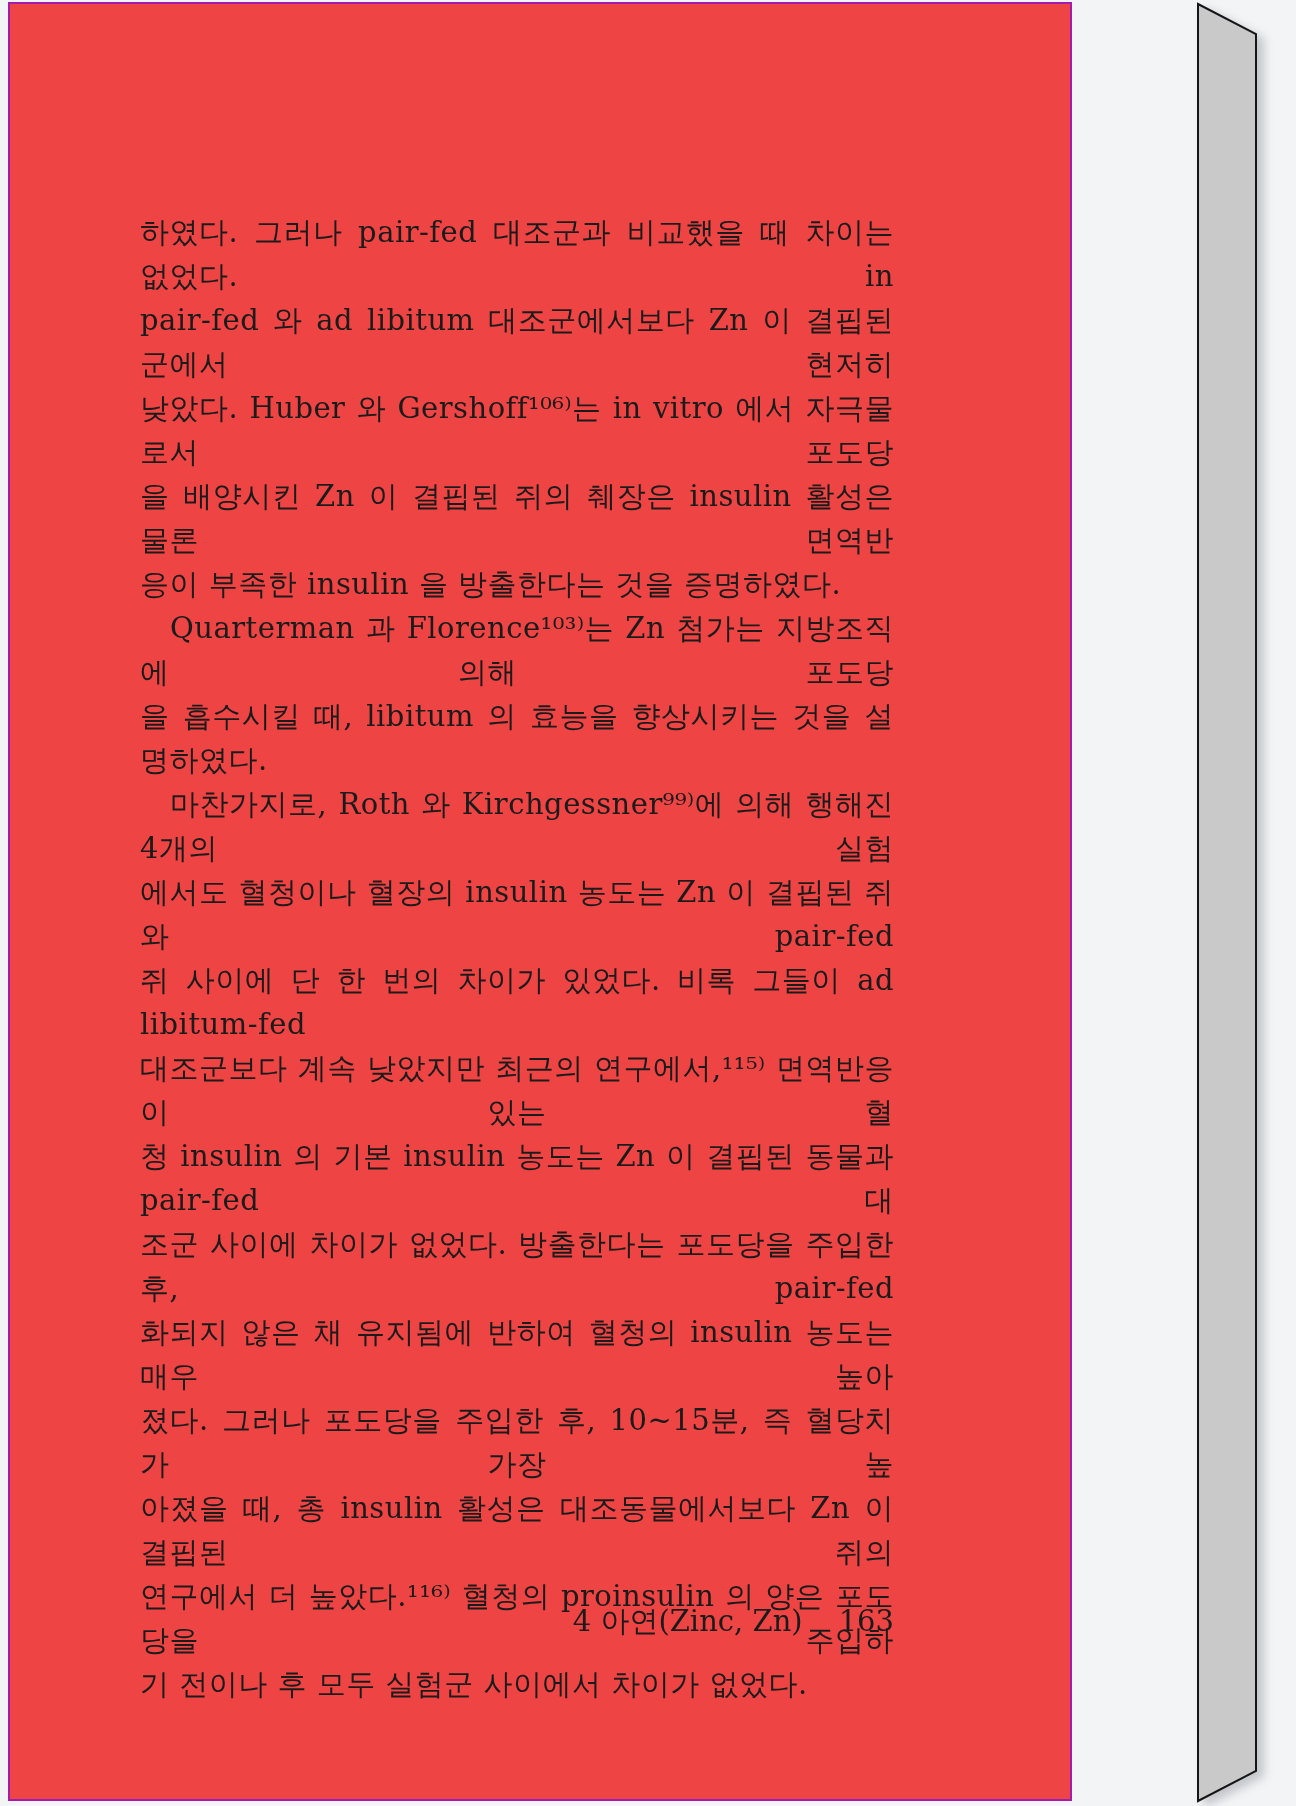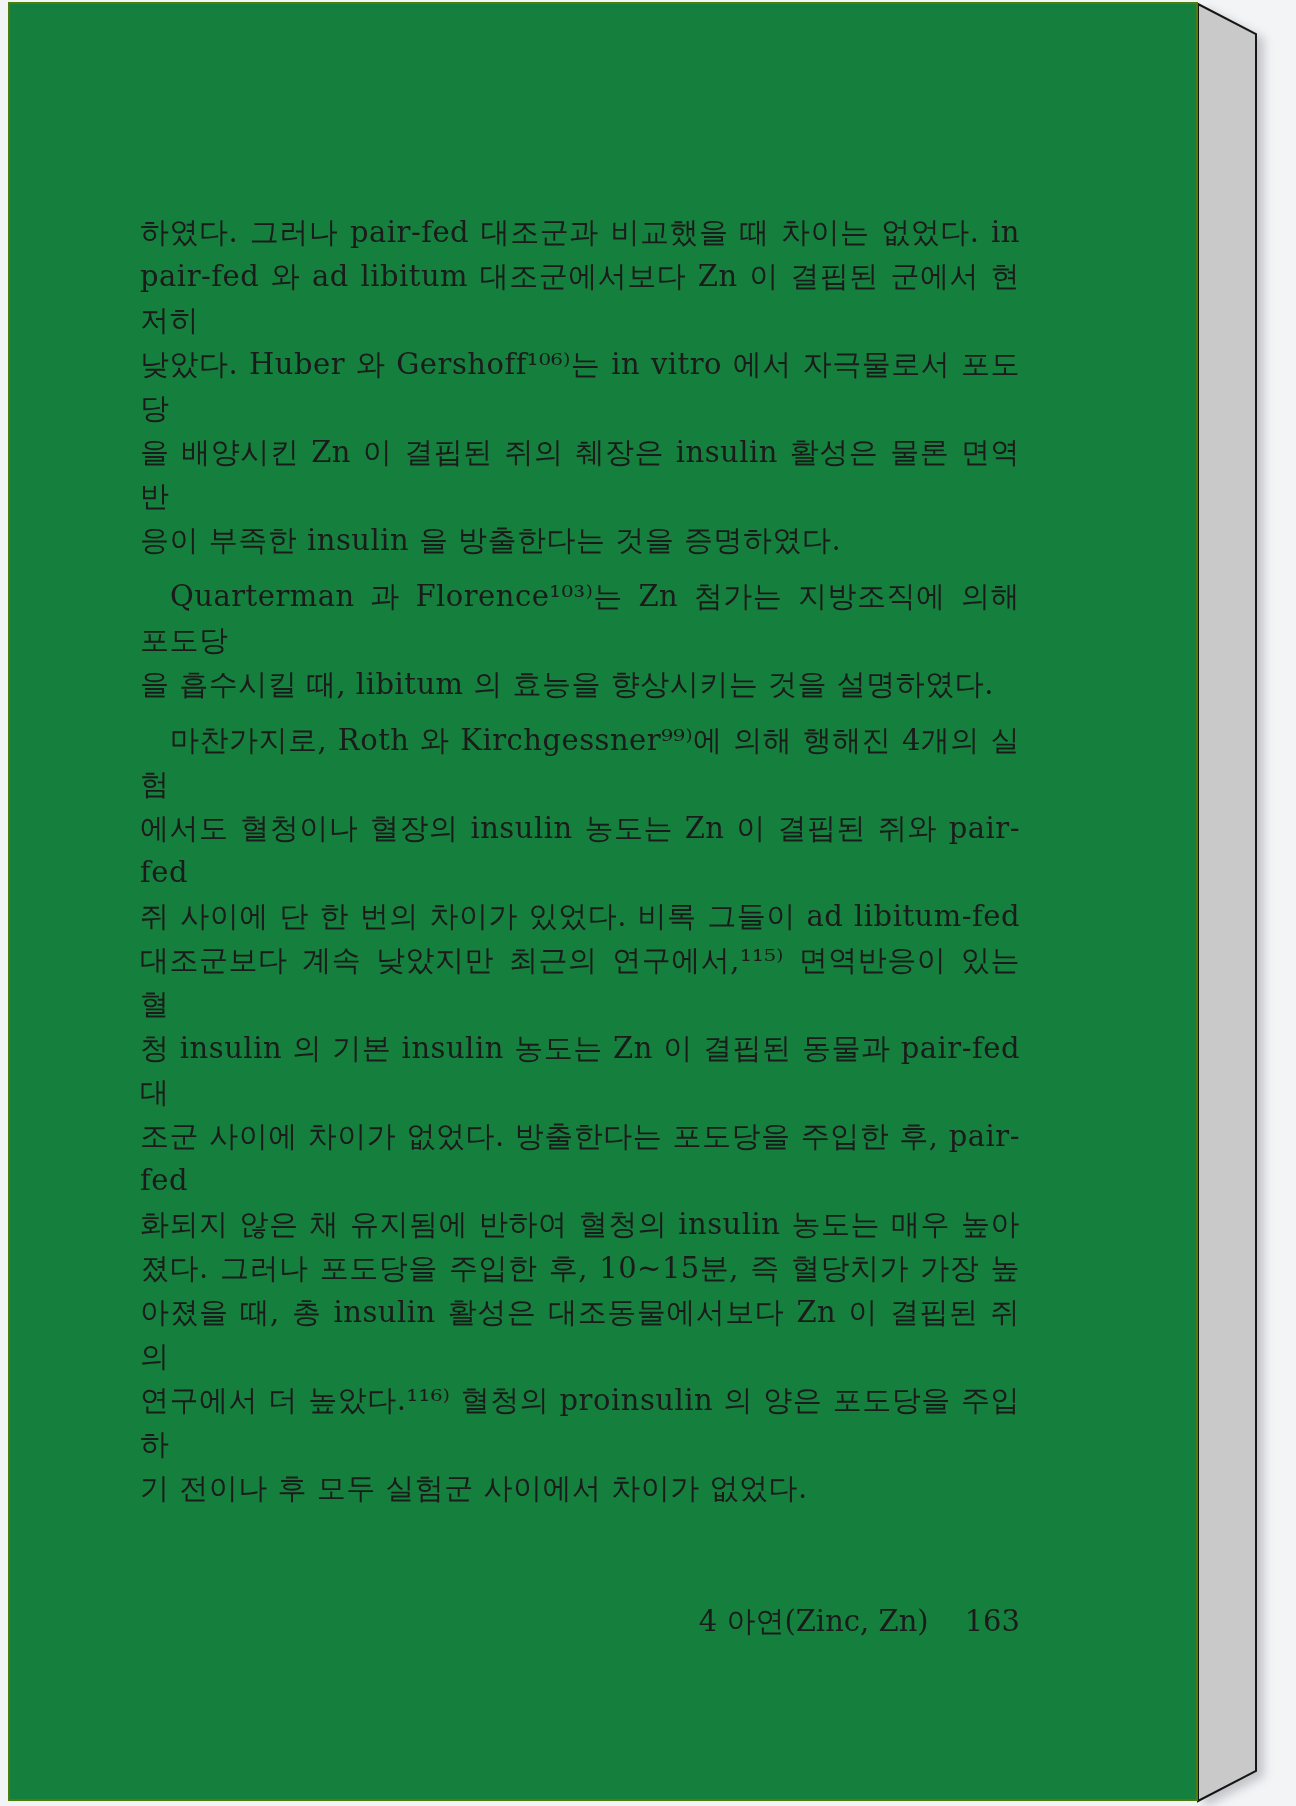--- a/index.html
+++ b/index.html
@@ -9,41 +9,40 @@
     position:relative;
     overflow:hidden;
     font-family:"DejaVu Serif","Liberation Serif",serif;
   }
   .book-edge-svg{
     position:absolute;left:1196px;top:0;
     filter:drop-shadow(7px 5px 5px rgba(60,60,70,0.25));
   }
   .page{
     position:absolute;left:8px;top:2px;
-    width:1190px;height:1799px;
-    background:#15803d;
-    border:2px solid #4d7c0f;
+    width:1064px;height:1799px;
+    background:#ef4444;
+    border:2px solid #a21caf;
     box-sizing:border-box;
   }
   .page-text{
     position:absolute;left:130px;right:176px;top:206px;
     font-size:29px;line-height:44px;
     color:#1b1b1b;
     letter-spacing:0.5px;
   }
   .line{
     text-align:justify;
     text-align-last:justify;
   }
   .line.no-just{
     text-align-last:left;
   }
   .line.indent{
     text-indent:30px;
-    margin-top:12px;
   }
   .footer{
     position:absolute;left:130px;right:176px;top:1598px;
     display:flex;justify-content:flex-end;align-items:baseline;gap:36px;
     font-size:29px;color:#1b1b1b;
   }
 </style>
 </head>
 <body>
 

